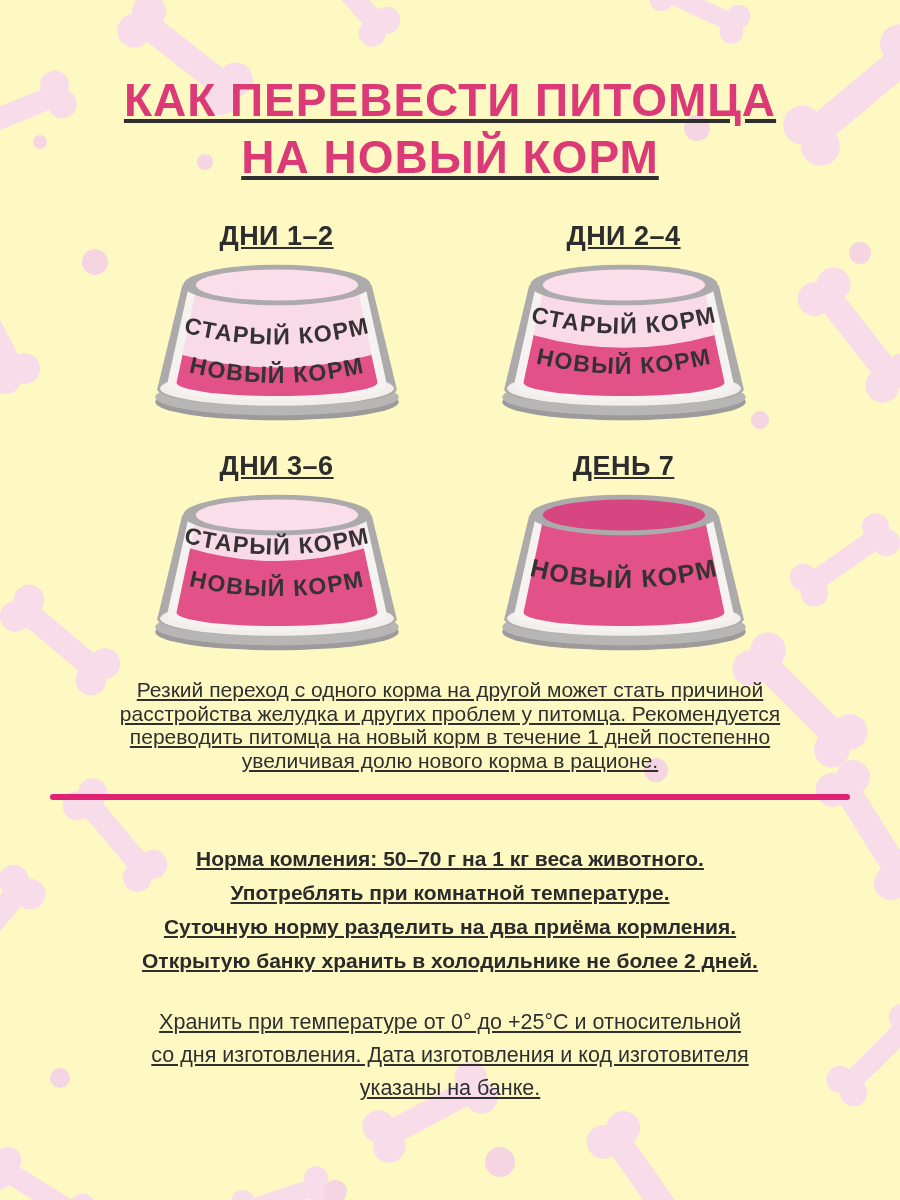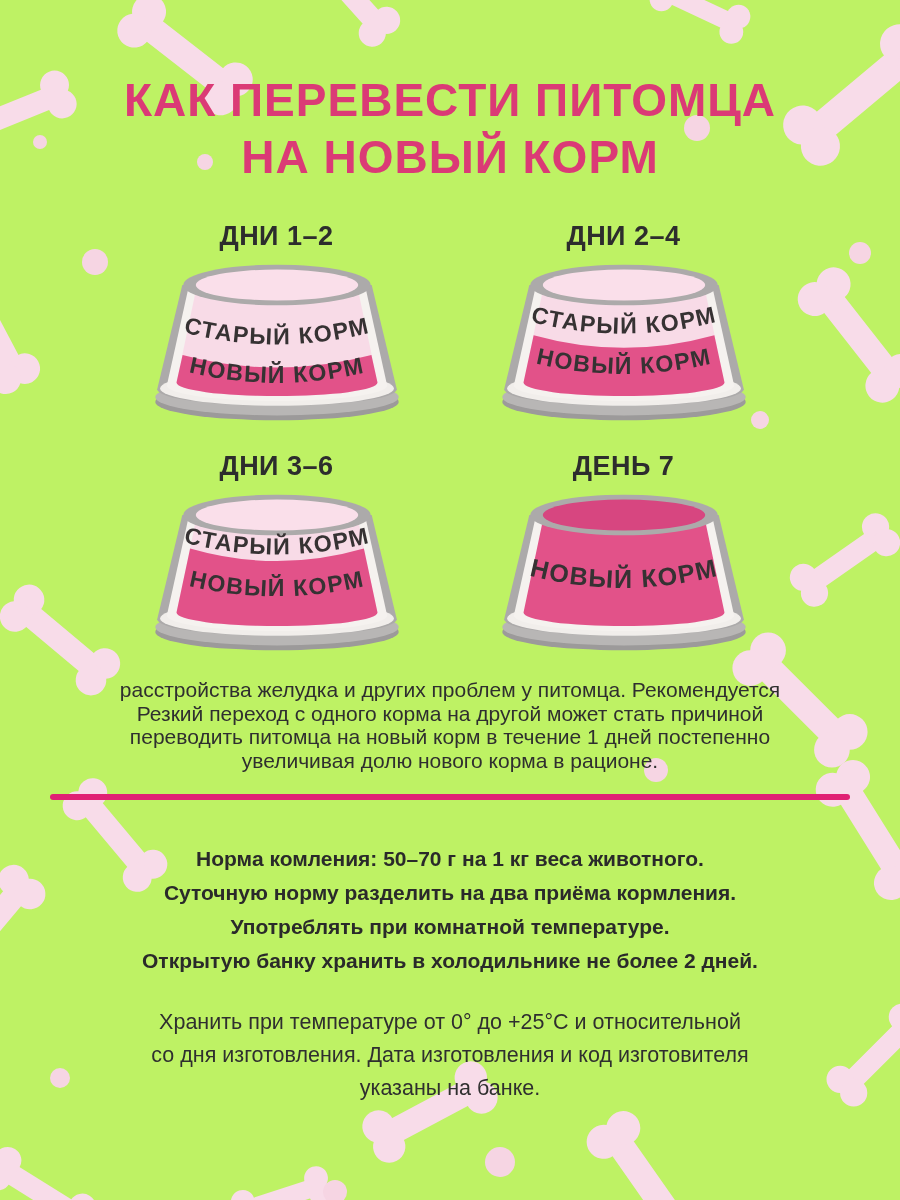--- a/index.html
+++ b/index.html
@@ -32,21 +32,21 @@
     background:#E02174;
   }
   .norms{ text-align:center;margin:42px auto 0;width:800px; }
   .norms .line{font-size:21px;line-height:34px;font-weight:700;color:#2A2A2A;}
   .storage{ text-align:center;margin:28px auto 12px;width:780px; }
   .storage .line{font-size:21.5px;line-height:33px;font-weight:500;}
 </style>
 </head>
 <body>
 
-<div class="page" style="background: #bef264;">
+<div class="page" style="background: #fef9c3; text-decoration: underline;">
 
   <svg class="bg-pattern" viewBox="0 0 900 1200" xmlns="http://www.w3.org/2000/svg">
     <defs>
       <g id="boneShape">
         <rect x="-55" y="-13" width="110" height="26" rx="13"></rect>
         <circle cx="-55" cy="-12" r="17"></circle>
           <circle cx="-55" cy="12" r="17"></circle>
         <circle cx="55" cy="-12" r="17"></circle>
           <circle cx="55" cy="12" r="17"></circle>
       </g>
@@ -181,32 +181,32 @@
     <ellipse cx="150" cy="30" rx="84" ry="16" fill="#D74680"></ellipse>
 
     <text font-size="26" font-weight="600" letter-spacing="1.5" fill="#363233">
       <textPath href="#aN3" startOffset="50%" text-anchor="middle">НОВЫЙ КОРМ</textPath>
     </text>
   </svg>
         </div>
       </div>
 
     <div class="para" id="transition-note">
+        <div class="line">Резкий переход с одного корма на другой может стать причиной</div>
         <div class="line">расстройства желудка и других проблем у питомца. Рекомендуется</div>
-        <div class="line">Резкий переход с одного корма на другой может стать причиной</div>
         <div class="line">переводить питомца на новый корм в течение 1 дней постепенно</div>
         <div class="line">увеличивая долю нового корма в рационе.</div>
       </div>
 
     <div class="divider" style="background: rgb(224, 33, 116);"></div>
 
     <div class="norms" id="feeding-norms">
         <div class="line">Норма комления: 50–70 г на 1 кг веса животного.</div>
+        <div class="line">Употреблять при комнатной температуре.</div>
         <div class="line">Суточную норму разделить на два приёма кормления.</div>
-        <div class="line">Употреблять при комнатной температуре.</div>
         <div class="line">Открытую банку хранить в холодильнике не более 2 дней.</div>
       </div>
 
     <div class="storage" id="storage-note">
         <div class="line">Хранить при температуре от 0° до +25°С и относительной</div>
         <div class="line">со дня изготовления. Дата изготовления и код изготовителя</div>
         <div class="line">указаны на банке.</div>
       </div>
 
   </div>

